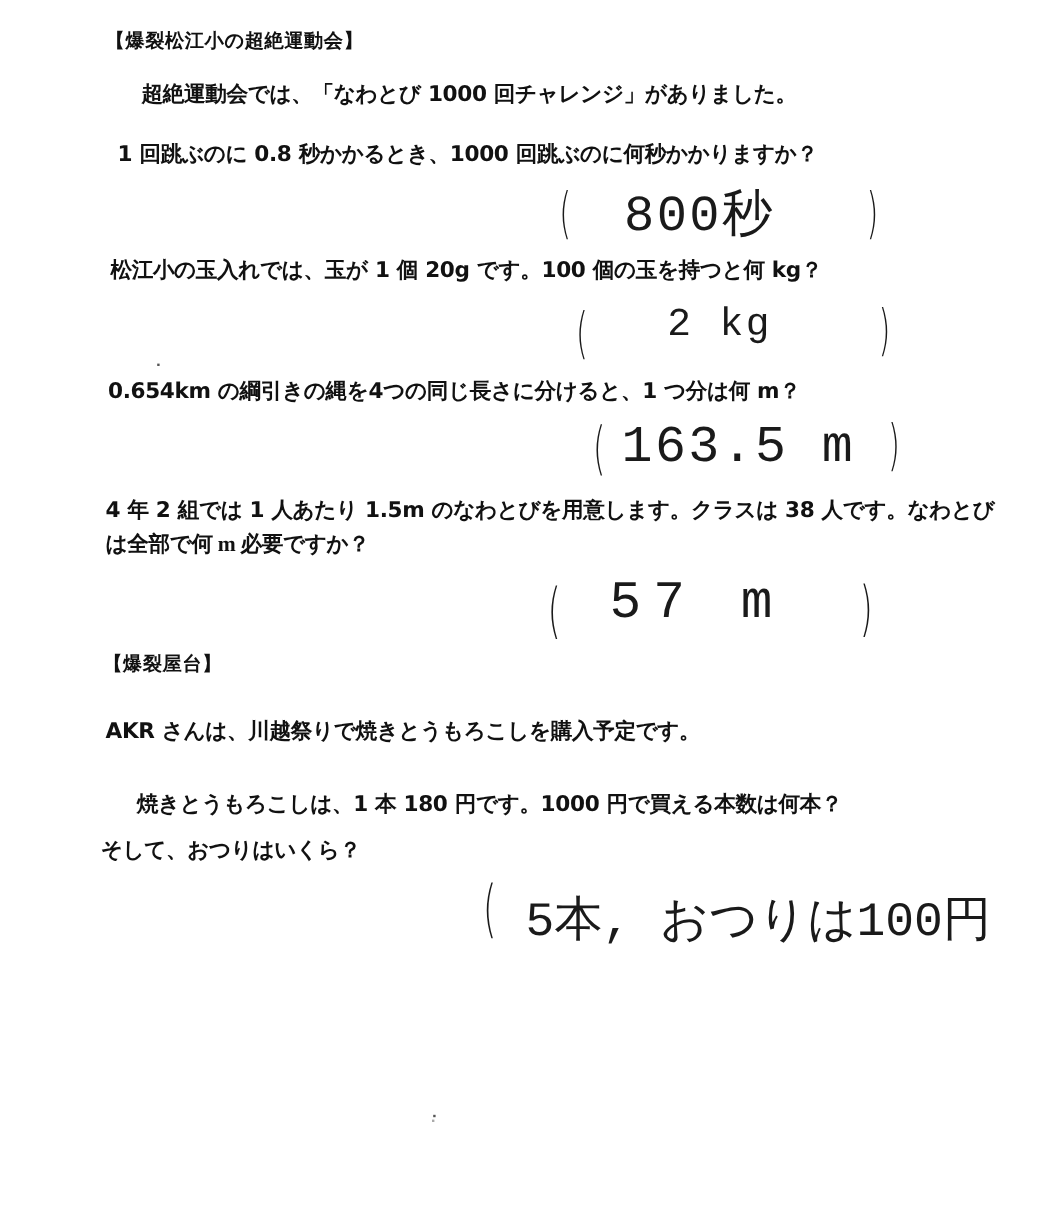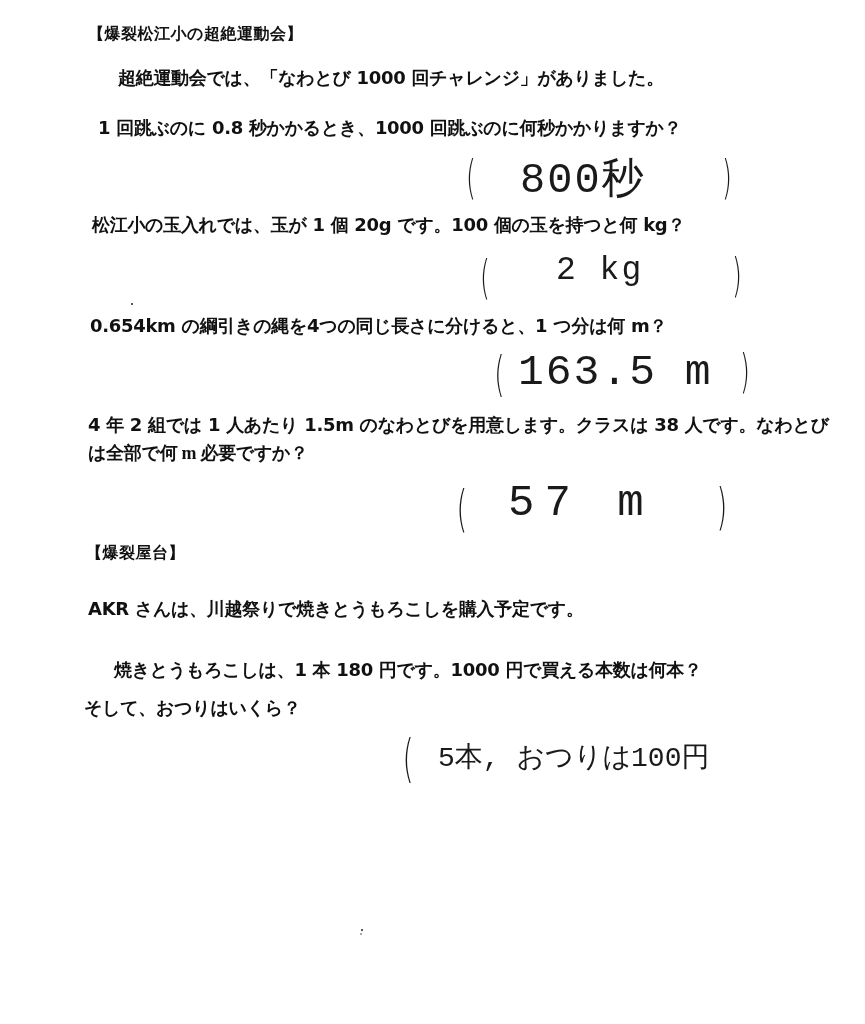--- a/index.html
+++ b/index.html
@@ -48,17 +48,17 @@
   <span class="hand" style="left:508px; top:478px; font-size:44px; letter-spacing:10px;">57 m</span>
   <span class="paren" style="left:712px; top:478px; font-size:50px;">)</span>
 </div>
 
 <div class="h" style="left:86px; top:543px;">【爆裂屋台】</div>
 <div class="t" style="left:88px; top:597px;">AKR さんは、川越祭りで焼きとうもろこしを購入予定です。</div>
 <div class="t" style="left:84px; top:658px;margin-left:30px;">焼きとうもろこしは、1 本 180 円です。1000 円で買える本数は何本？</div>
 <div class="t" style="left:84px; top:696px;">そして、おつりはいくら？</div>
 <div>
   <span class="paren" style="left:398px; top:728px; font-size:52px;">(</span>
-  <span class="hand" style="left:438px; top:738px; font-size:28px; letter-spacing:0px;">5本, おつりは100円</span>
+  <span class="hand" style="left:438px; top:738px; font-size:40px; letter-spacing:0px;">5本, おつりは100円</span>
 </div>
 
 <div class="dot" style="left:361px; top:929px;"></div>
 <div class="dot" style="left:360px; top:933px; background:#aaa;"></div>
 
 </body></html>

